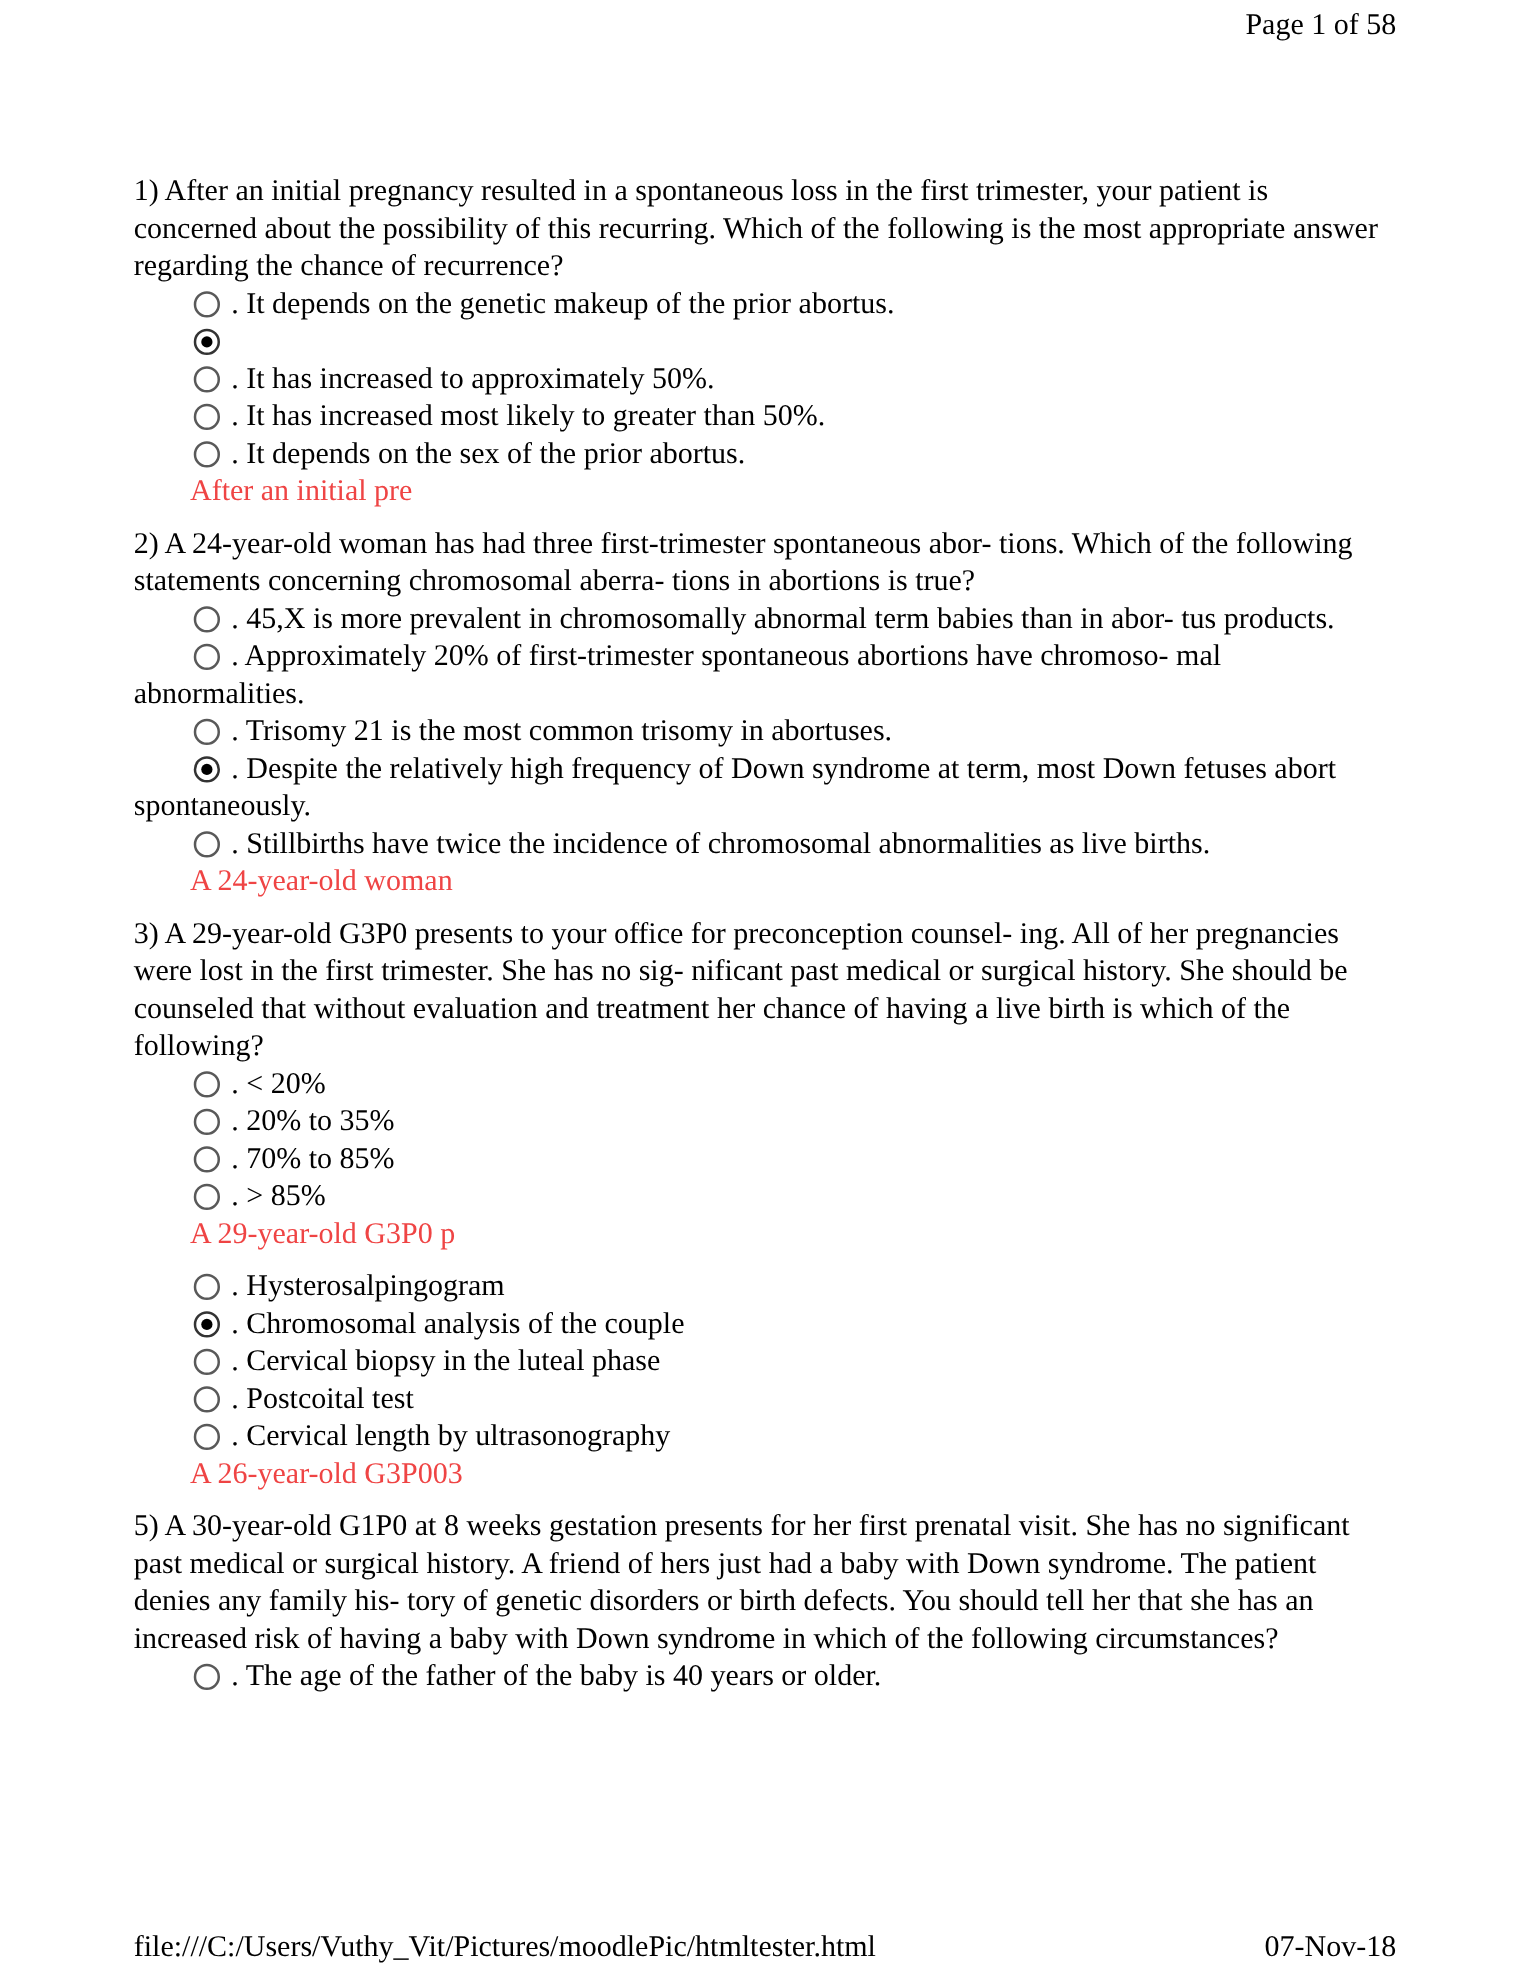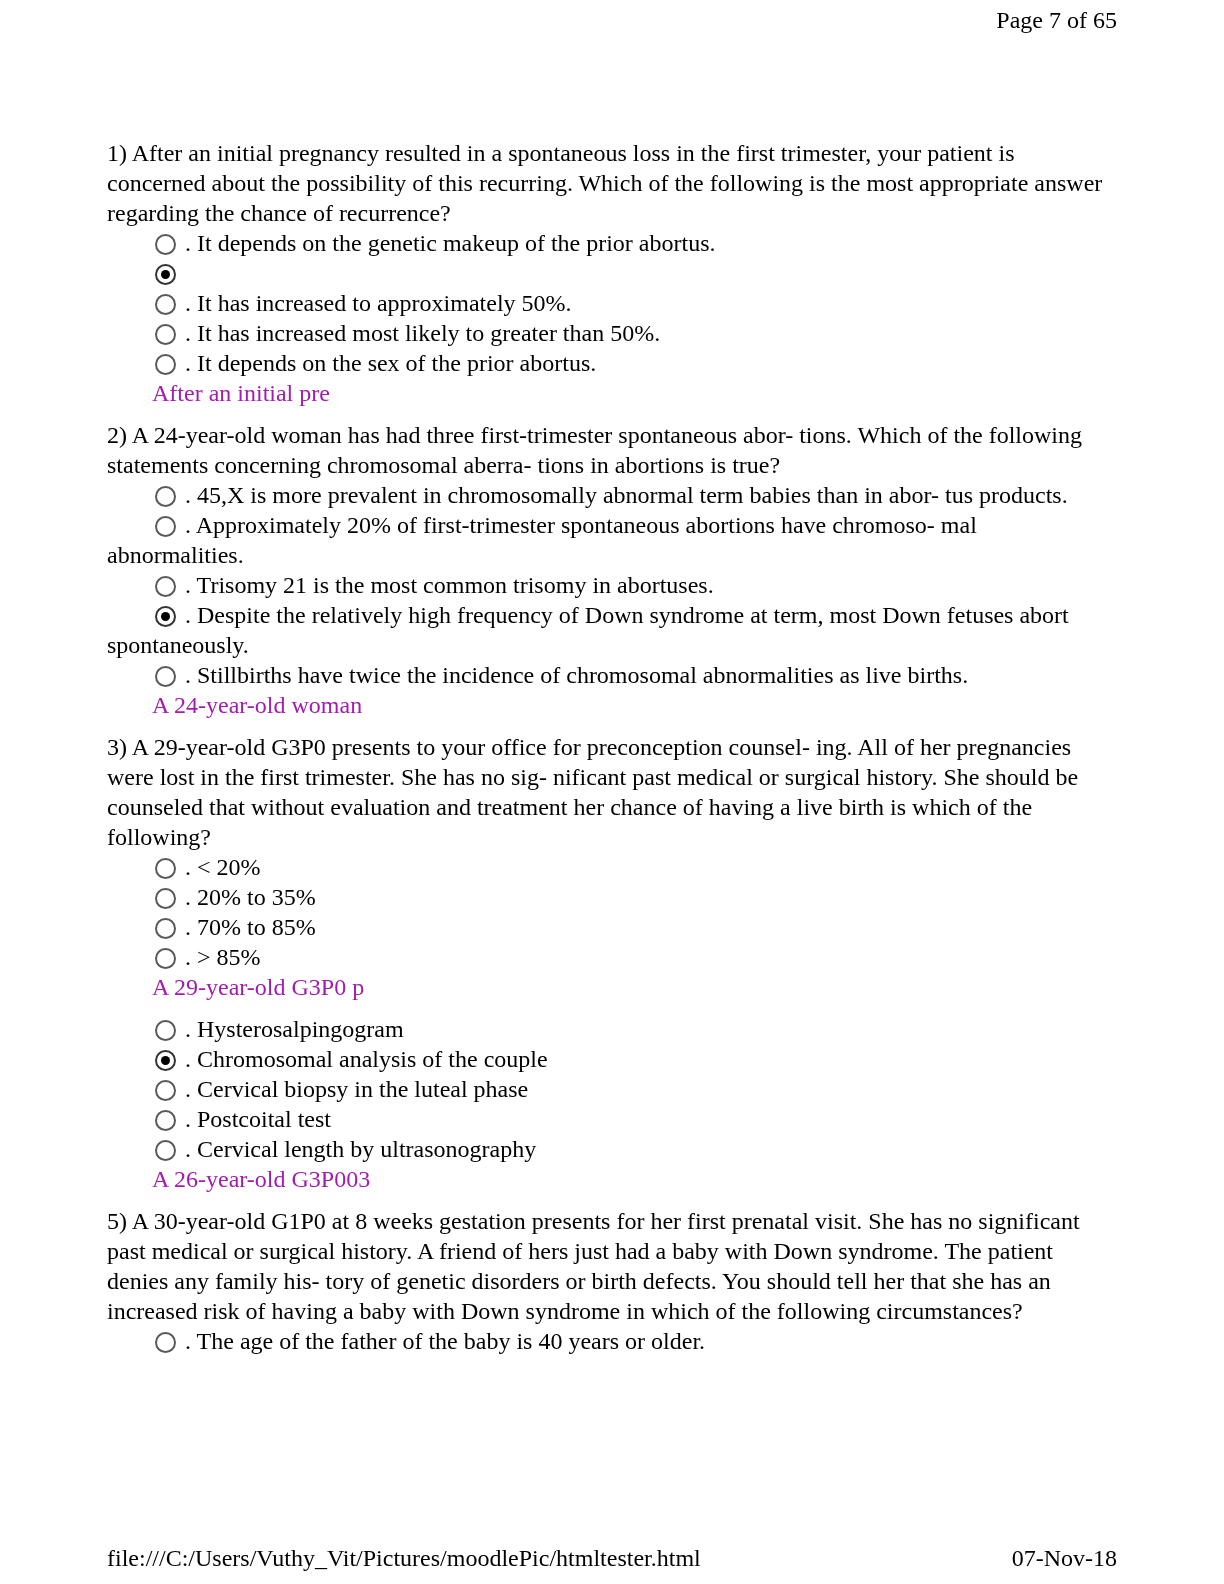--- a/index.html
+++ b/index.html
@@ -44,37 +44,37 @@
   .radio.checked::after {
     content: '';
     position: absolute;
     left: 4px; top: 4px;
     width: 9px; height: 9px;
     background: #000000;
     border-radius: 50%;
   }
   .answer-note {
     padding-left: 45px;
-    color: #a21caf;
+    color: #ef4444;
   }
   .footer {
     position: absolute;
     top: 1543px;
     left: 107px;
     right: 107px;
   }
   .footer-url { float: left; }
   .footer-date { float: right; }
 </style>
 </head>
 <body>
 
 <div class="page">
 
-  <div class="header-right">Page 7 of 65</div>
+  <div class="header-right">Page 1 of 58</div>
 
   <div class="content">
 
     <div class="question">
       <div class="q-text">1) After an initial pregnancy resulted in a spontaneous loss in the first trimester, your patient is concerned about the possibility of this recurring. Which of the following is the most appropriate answer regarding the chance of recurrence?</div>
       <div class="option">
         <span class="radio"></span><span>. It depends on the genetic makeup of the prior abortus.</span>
       </div>
       <div class="option">
         <span class="radio checked"></span>

